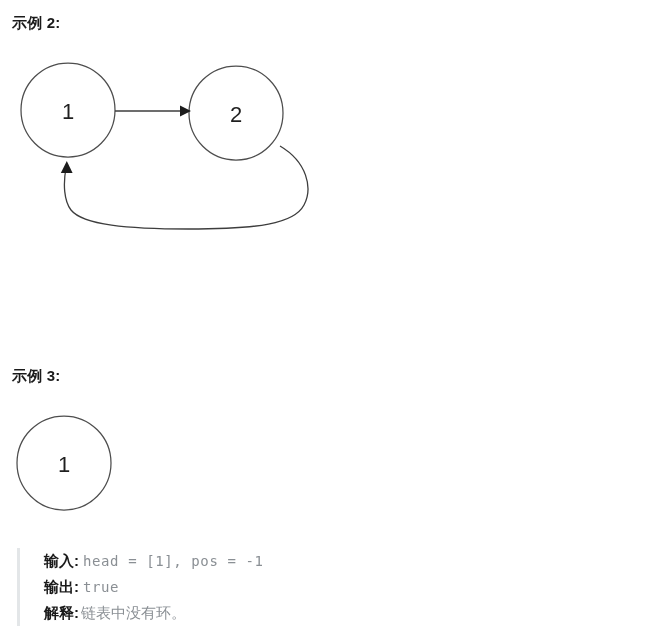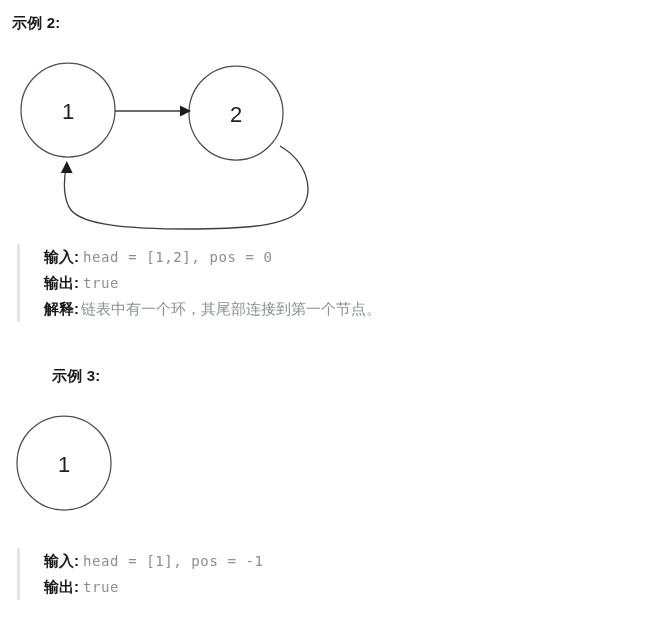--- a/index.html
+++ b/index.html
@@ -28,21 +28,21 @@
     position: absolute;
     left: 12px;
     font-size: 15px;
     font-weight: bold;
     color: #1a1a1a;
     letter-spacing: 0.2px;
     line-height: 22px;
     white-space: nowrap;
   }
   #heading-2 { top: 12px; }
-  #heading-3 { top: 365px; margin-left: 40px; }
+  #heading-3 { top: 365px; }
 
   
   .figure {
     position: absolute;
     left: 0;
   }
   #figure-example-2 { top: 50px; left: 8px; }
   #figure-example-3 { top: 408px; left: 8px; }
 
   .figure svg { display: block; }
@@ -134,43 +134,35 @@
         <path class="edge-line" d="M 272 96
                  C 299 112, 305 138, 296 155
                  C 286 174, 250 179, 180 179
                  C 120 179, 75 175, 63 160
                  C 56 151, 55 134, 58 118"></path>
         <path class="edge-head" d="M 52.8 123 L 58.8 111 L 64.6 123 Z"></path>
       </g>
     </svg>
   </div>
 
-  <div class="example-block" id="block-example-2">
-    <div class="detail-line">
-      <span class="detail-label">输入:</span><span class="detail-code">head = [1,2], pos = 0</span>
-    </div>
-    <div class="detail-line">
-      <span class="detail-label">输出:</span><span class="detail-code">true</span>
-    </div>
-    <div class="detail-line">
-      <span class="detail-label">解释:</span><span class="detail-text">链表中有一个环，其尾部连接到第一个节点。</span>
-    </div>
-  </div>
 
   <div class="section-heading" id="heading-3">示例 3:</div>
 
   <div class="figure" id="figure-example-3">
     <svg width="160" height="115" viewBox="0 0 160 115" xmlns="http://www.w3.org/2000/svg">
       <circle class="node-circle" cx="56" cy="55" r="47"></circle>
       <text class="node-label" x="56" y="56">1</text>
     </svg>
   </div>
 
   <div class="example-block" id="block-example-3">
     <div class="detail-line">
       <span class="detail-label">输入:</span><span class="detail-code">head = [1], pos = -1</span>
     </div>
     <div class="detail-line">
       <span class="detail-label">输出:</span><span class="detail-code">true</span>
     </div>
+    <div class="detail-line">
+      <span class="detail-label">解释:</span><span class="detail-text">链表中没有环。</span>
+    </div>
   </div>
 
 </div>
 
 </body></html>

